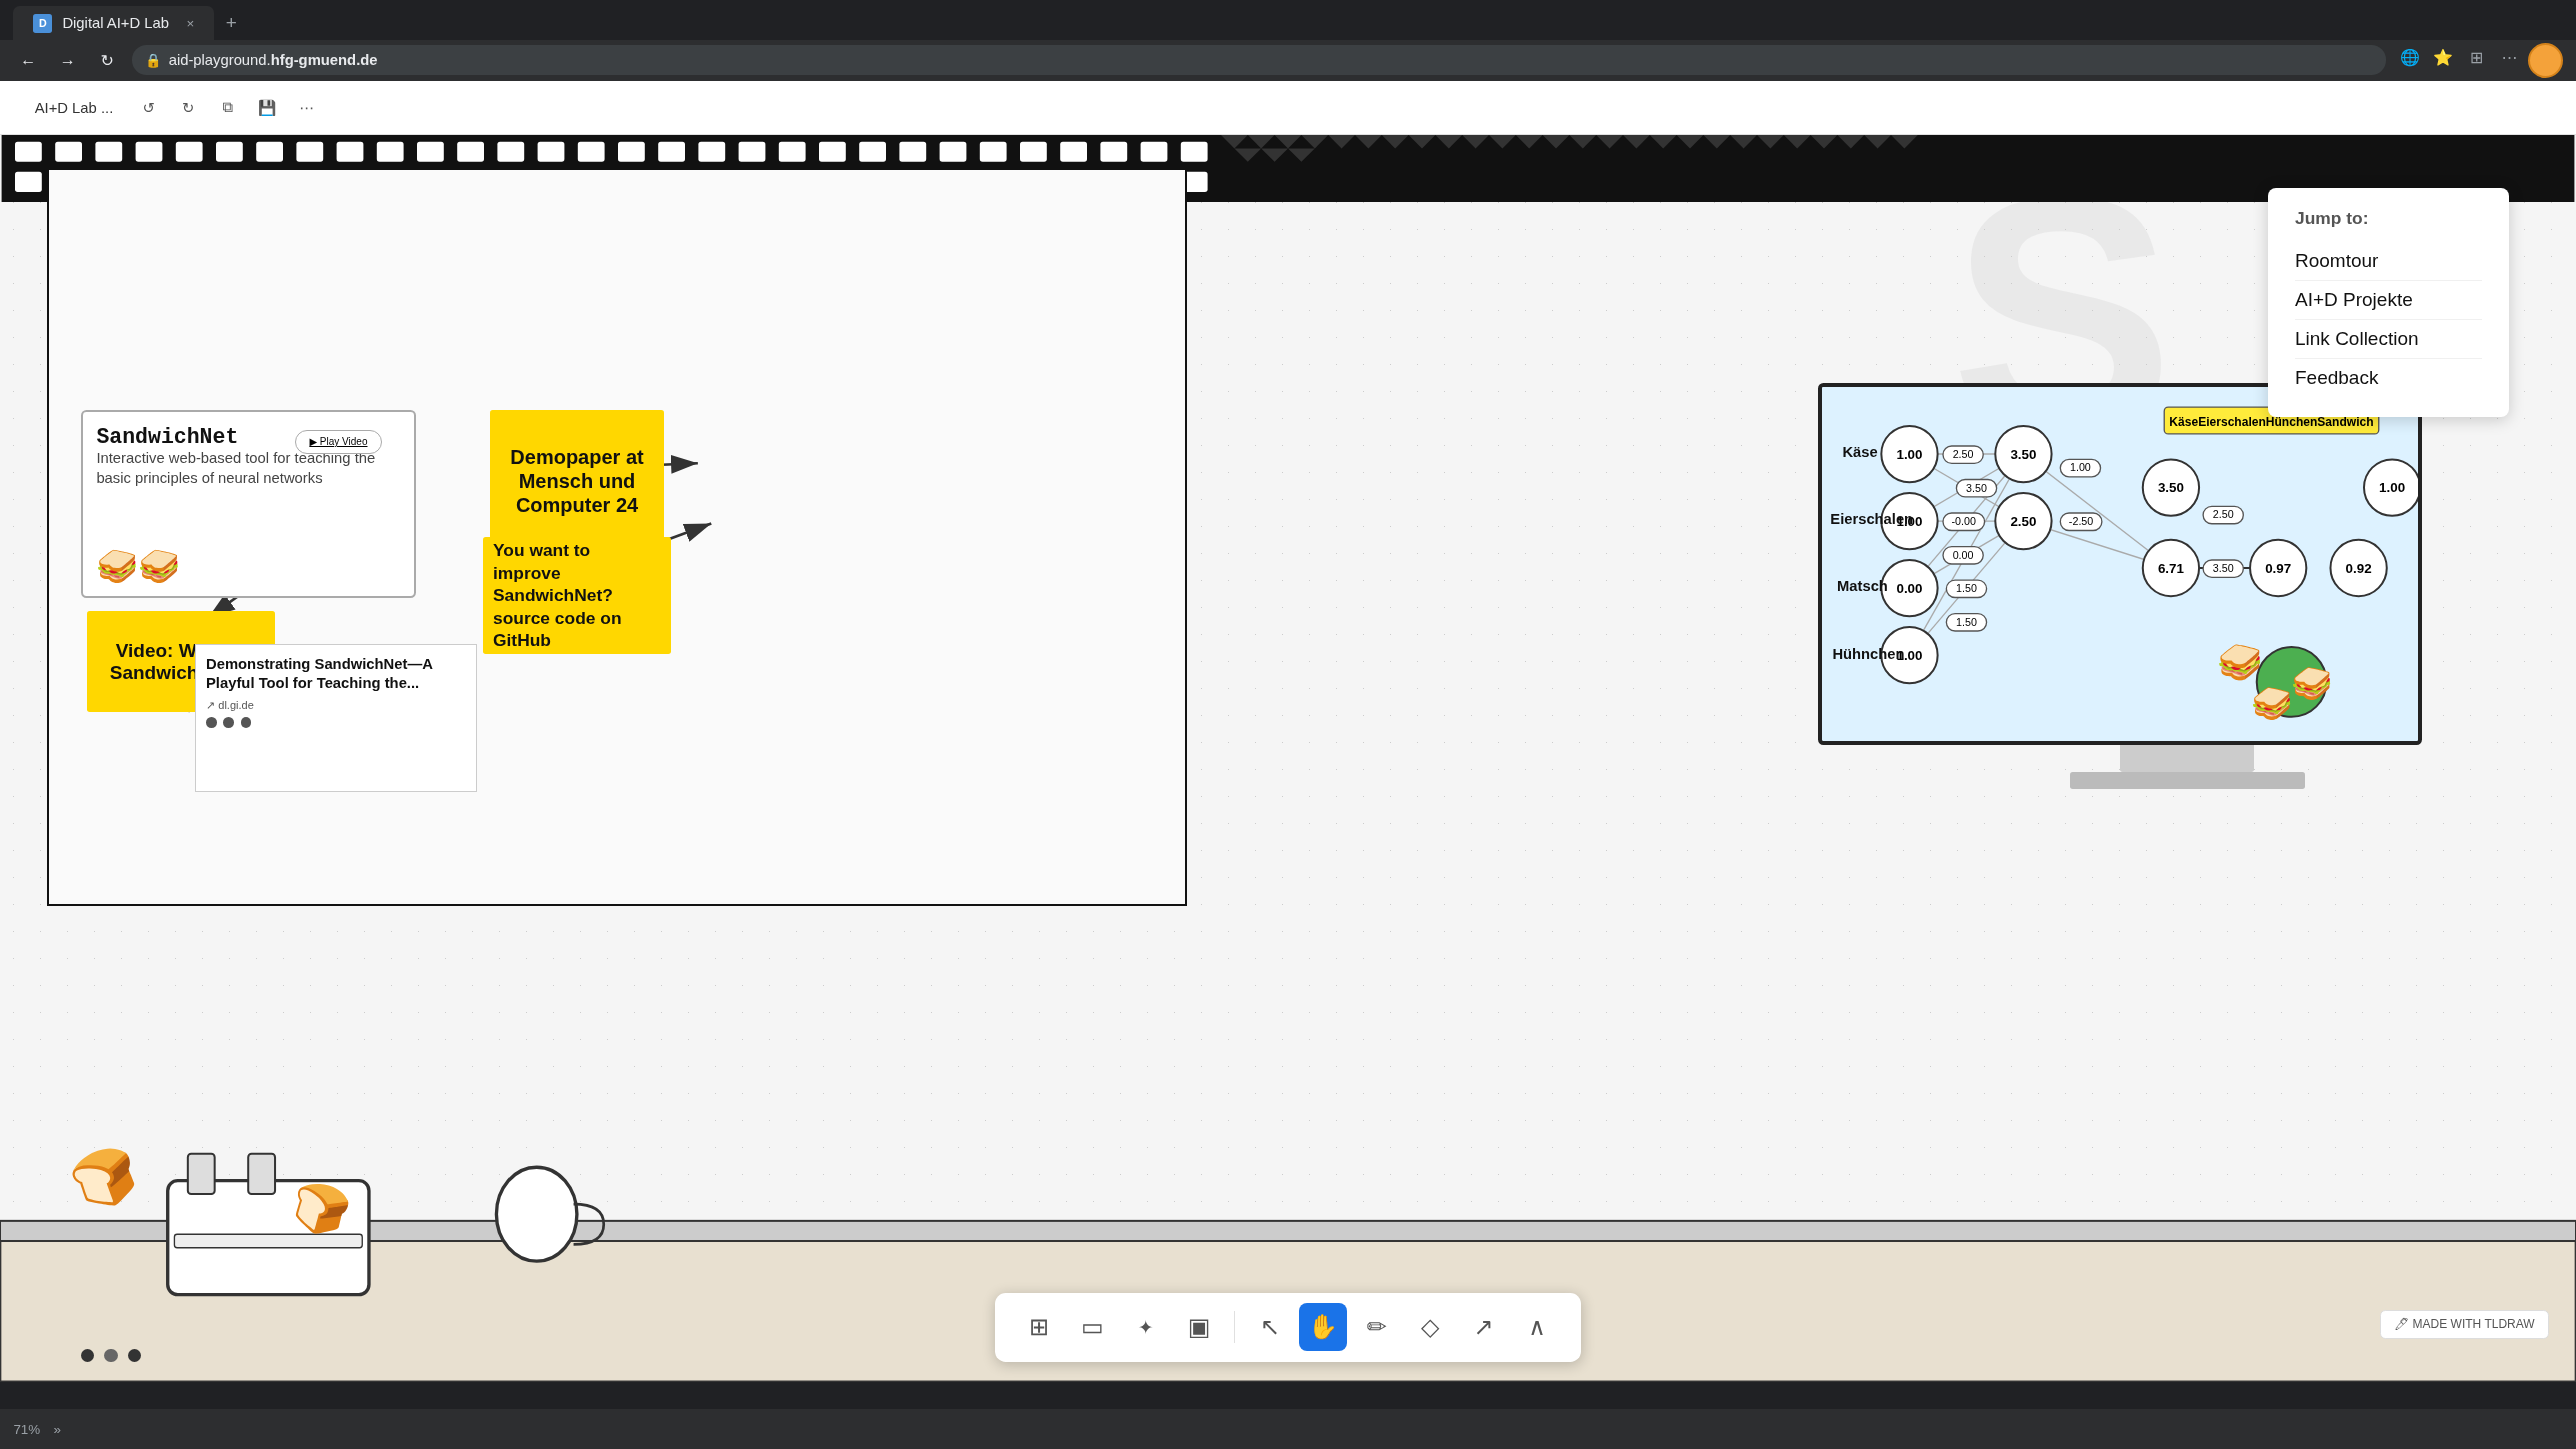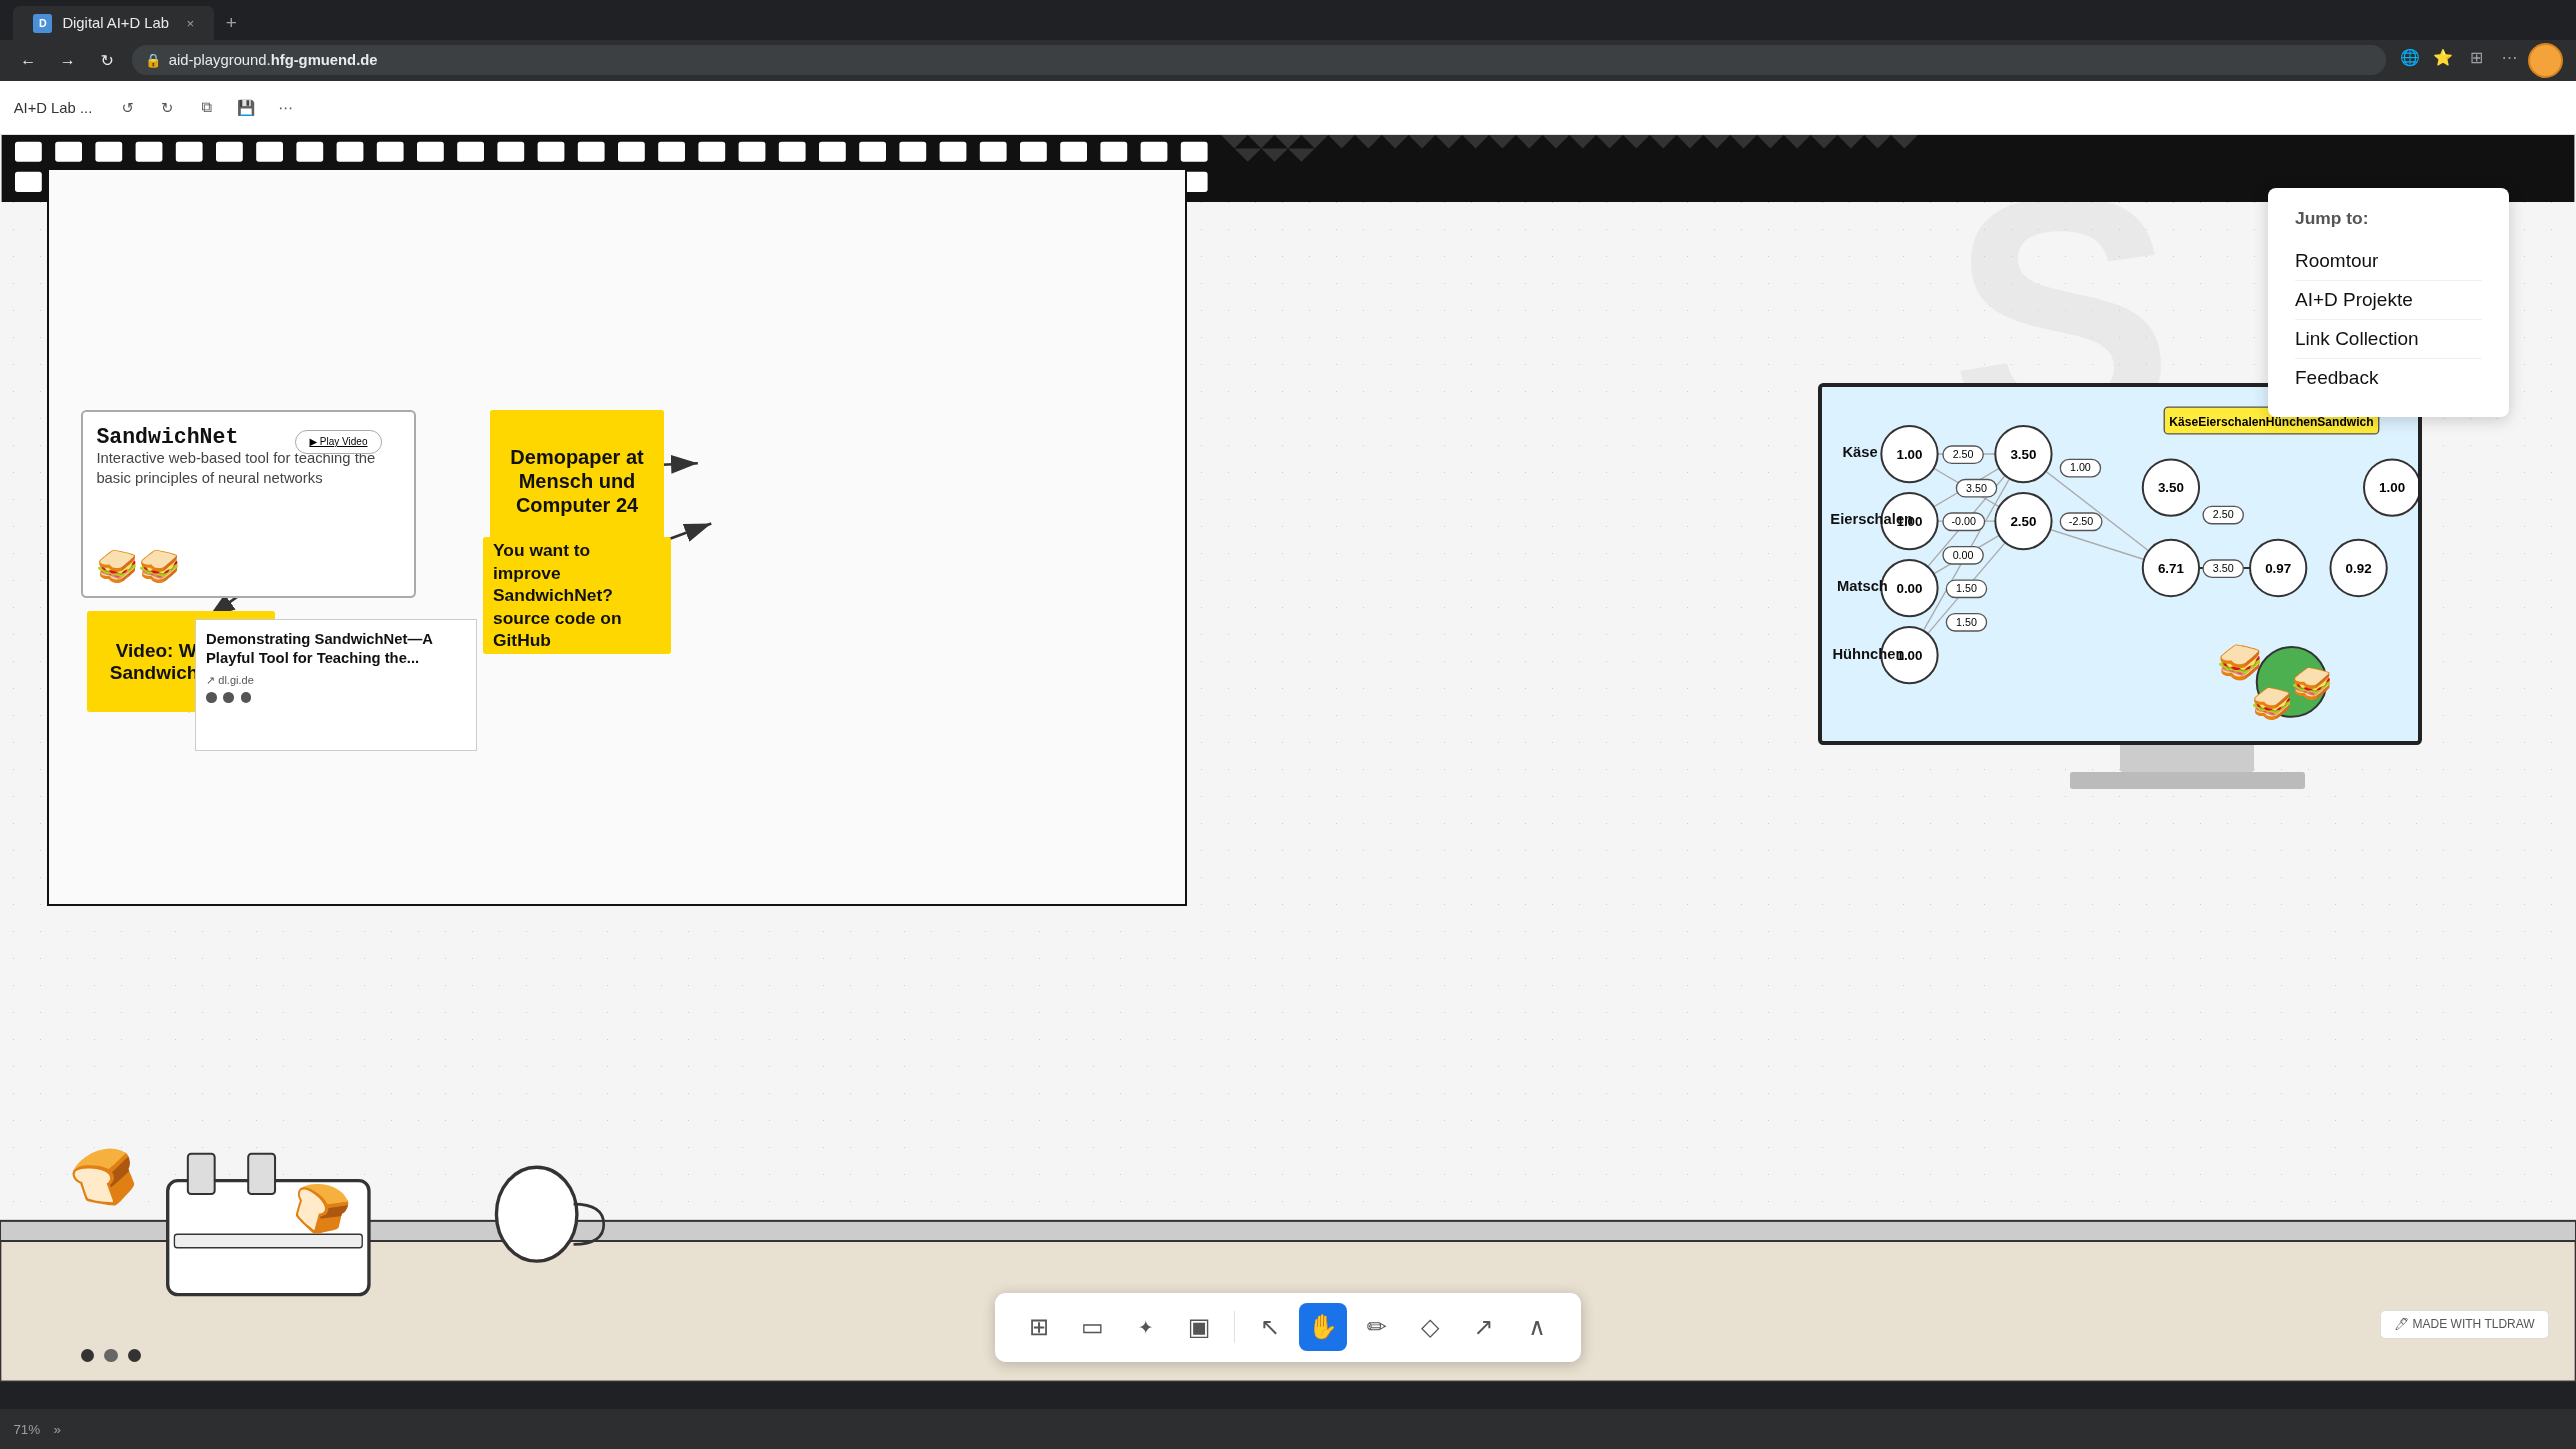--- a/index.html
+++ b/index.html
@@ -120,21 +120,21 @@
     .tldraw-top-bar {
       position: absolute;
       top: 0;
       left: 0;
       right: 0;
       height: 54px;
       background: white;
       border-bottom: 0.7px solid #e0e0e0;
       display: flex;
       align-items: center;
-      padding: 0 3px;
+      padding: 0 24px;
       gap: 10px;
       z-index: 10;
     }
     .tldraw-menu-btn {
       display: flex;
       align-items: center;
       gap: 6.7px;
       padding: 5.4px 10.7px;
       border-radius: 5.4px;
       cursor: pointer;
@@ -295,24 +295,24 @@
       align-items: center;
       gap: 5.4px;
       margin-top: 6.7px;
       font-size: 12px;
       color: #444;
     }
 
     
     .di-card {
       position: absolute;
-      top: 538px;
+      top: 563px;
       left: 195px;
       width: 282px;
-      height: 132px;
+      height: 148px;
       background: white;
       border: 1.3px solid #ccc;
       padding: 10px;
       z-index: 5;
     }
     .di-card-title {
       font-size: 14.8px;
       font-weight: bold;
       color: #111;
       line-height: 1.3;

